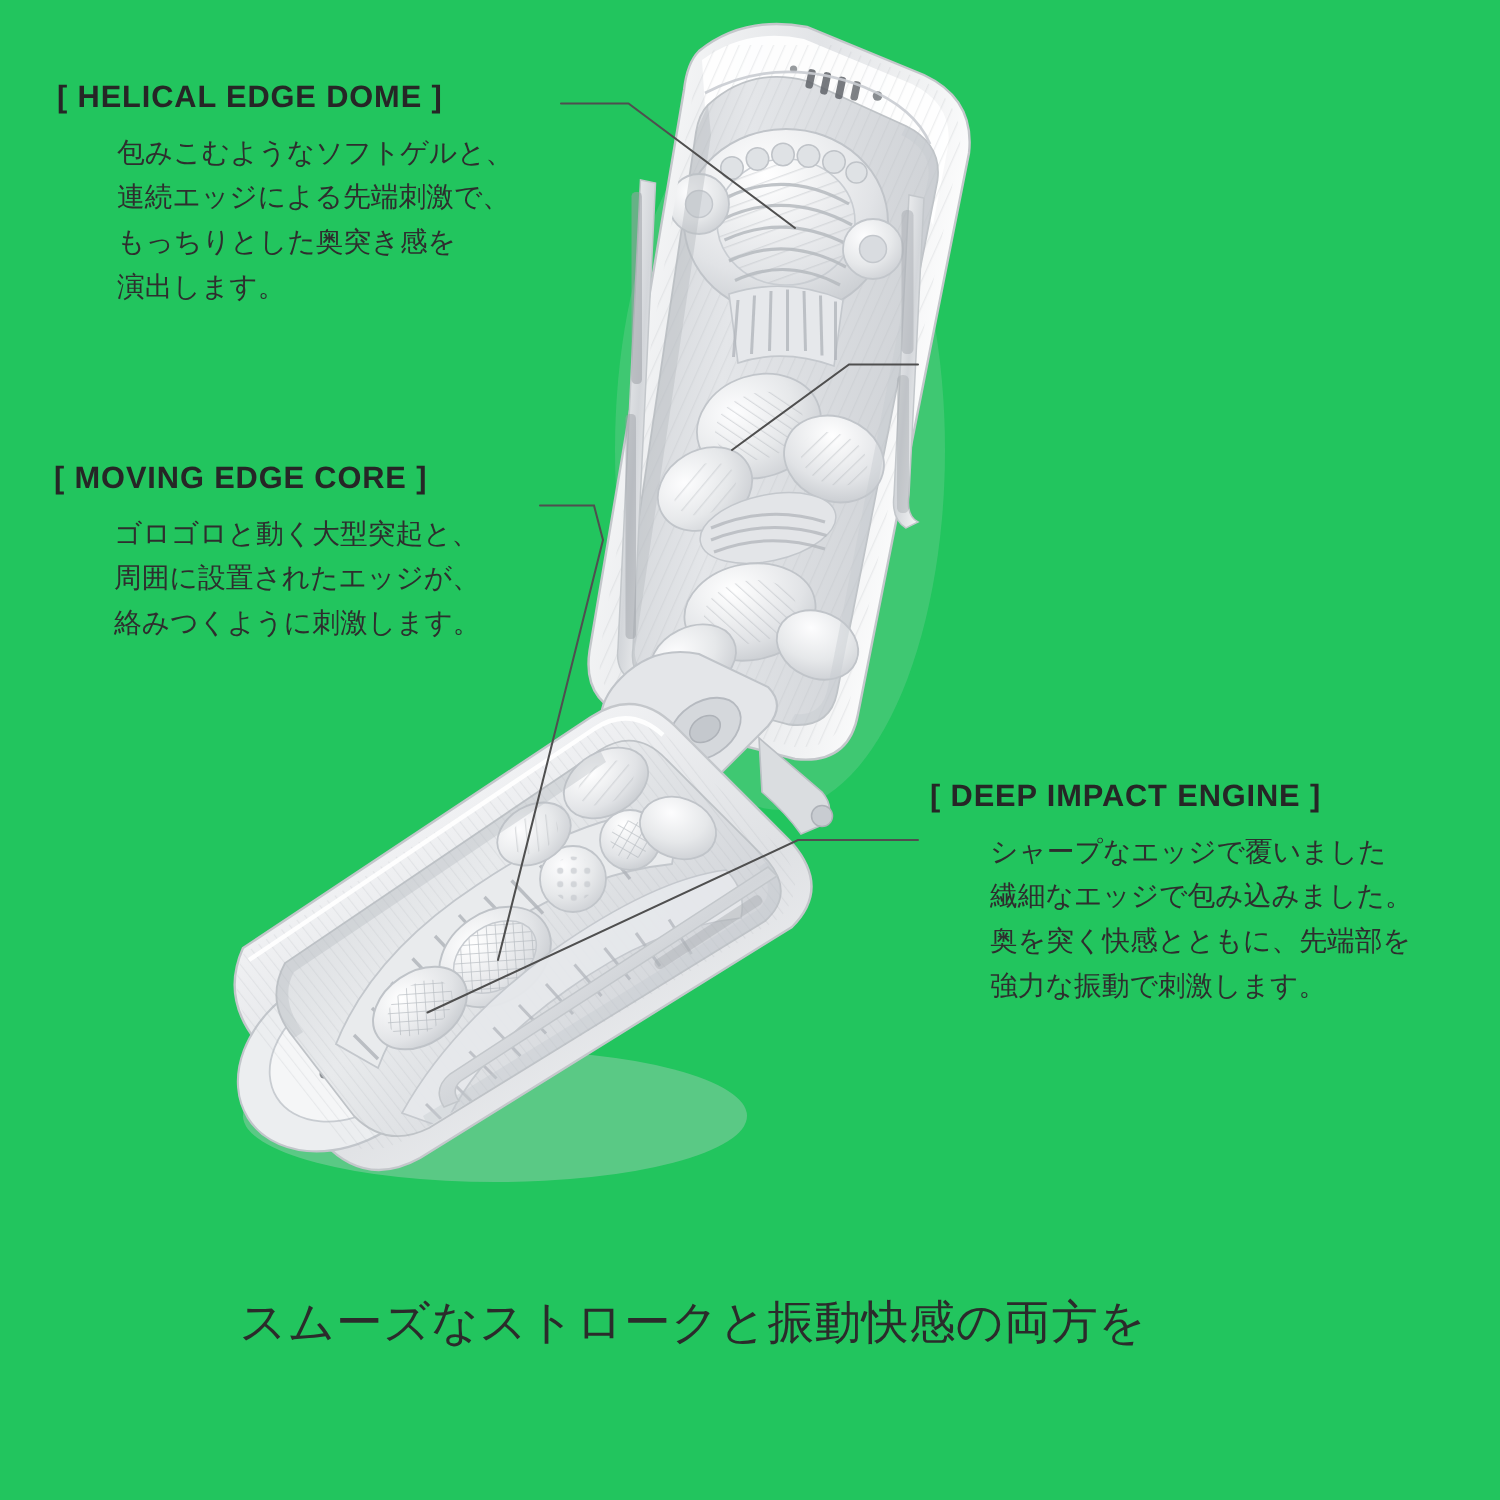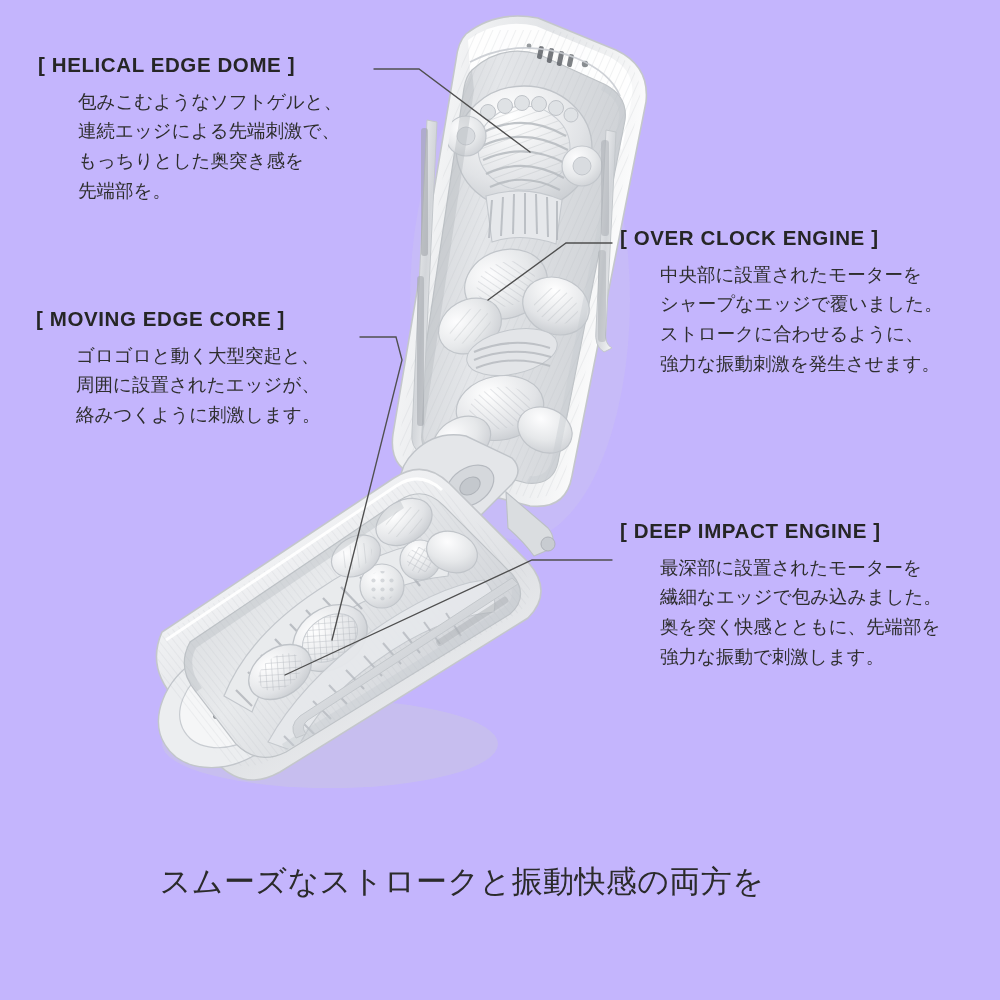--- a/index.html
+++ b/index.html
@@ -5,21 +5,21 @@
 <style>
   html, body {
     margin: 0;
     padding: 0;
     background: #ffffff;
   }
   #page {
     position: relative;
     width: 1000px;
     height: 1000px;
-    background: #c4b5fd;
+    background: #22c55e;
     overflow: hidden;
     font-family: "Liberation Sans", "DejaVu Sans", sans-serif;
     color: #2b2b2b;
   }
 
   
   .annot { position: absolute; }
   .annot-title {
     font-size: 20.5px;
     font-weight: bold;
@@ -357,47 +357,38 @@
       <path d="M612,560 L532,560 L285,675"></path>
     </g>
   </svg>
 
   <div class="annot" id="annot-helical">
     <div class="annot-title">[ HELICAL EDGE DOME ]</div>
     <div class="annot-body">
       <span class="ln">包みこむようなソフトゲルと、</span>
       <span class="ln">連続エッジによる先端刺激で、</span>
       <span class="ln">もっちりとした奥突き感を</span>
-      <span class="ln">先端部を。</span>
+      <span class="ln">演出します。</span>
     </div>
   </div>
 
-  <div class="annot" id="annot-overclock">
-    <div class="annot-title">[ OVER CLOCK ENGINE ]</div>
-    <div class="annot-body">
-      <span class="ln">中央部に設置されたモーターを</span>
-      <span class="ln">シャープなエッジで覆いました。</span>
-      <span class="ln">ストロークに合わせるように、</span>
-      <span class="ln">強力な振動刺激を発生させます。</span>
-    </div>
-  </div>
 
   <div class="annot" id="annot-moving">
     <div class="annot-title">[ MOVING EDGE CORE ]</div>
     <div class="annot-body">
       <span class="ln">ゴロゴロと動く大型突起と、</span>
       <span class="ln">周囲に設置されたエッジが、</span>
       <span class="ln">絡みつくように刺激します。</span>
     </div>
   </div>
 
   <div class="annot" id="annot-deepimpact">
     <div class="annot-title">[ DEEP IMPACT ENGINE ]</div>
     <div class="annot-body">
-      <span class="ln">最深部に設置されたモーターを</span>
+      <span class="ln">シャープなエッジで覆いました</span>
       <span class="ln">繊細なエッジで包み込みました。</span>
       <span class="ln">奥を突く快感とともに、先端部を</span>
       <span class="ln">強力な振動で刺激します。</span>
     </div>
   </div>
 
   <div id="tagline">
     <span class="ln">スムーズなストロークと振動快感の両方を</span>
   </div>
 

